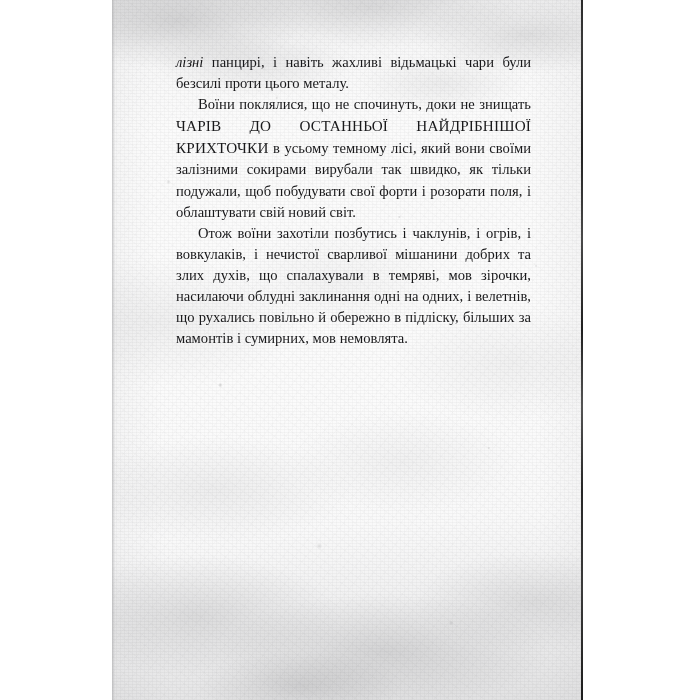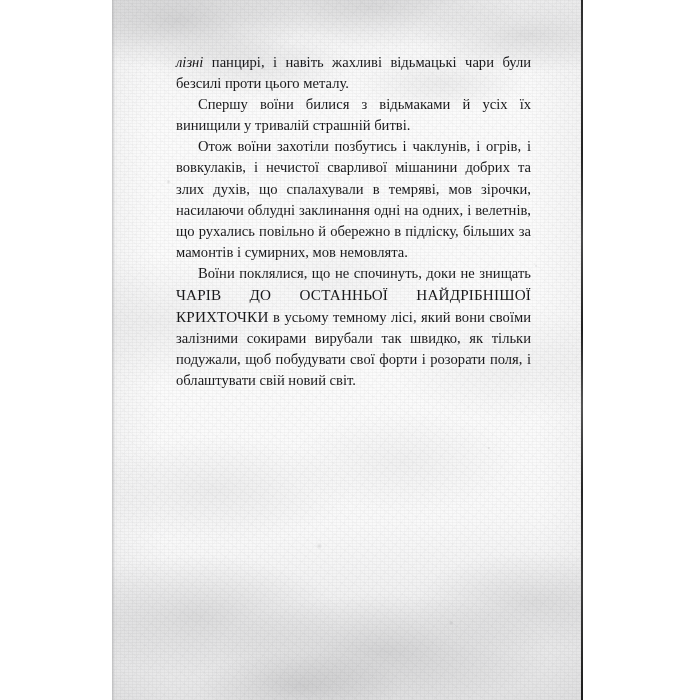--- a/index.html
+++ b/index.html
@@ -177,29 +177,26 @@
     <div id="paper-blotches"></div>
     <div id="page-left-edge"></div>
     <div id="page-right-edge"></div>
 
     <div id="text-column">
 
       <p class="no-indent">
         <span class="ital">лізні</span><span> панцирі, і навіть жахливі відьмацькі чари були безсилі проти цього металу.</span>
       </p>
 
+
+
+
       <p>
-        <span>Спершу воїни билися з відьмаками й усіх їх винищили у тривалій страшній битві.</span>
+        <span>Воїни поклялися, що не спочинуть, доки не знищать </span><span class="caps-run">ЧАРІВ ДО ОСТАННЬОЇ НАЙДРІБНІШОЇ КРИХТОЧКИ</span><span> в усьому темному лісі, який вони своїми залізними сокирами вирубали так швидко, як тільки подужали, щоб побудувати свої форти і розорати поля, і облаштувати свій новий світ.</span>
       </p>
-
-
 
       <p>
         <span>Отож воїни захотіли позбутись і чаклунів, і огрів, і вовкулаків, і нечистої сварливої мішанини добрих та злих духів, що спалахували в темряві, мов зірочки, насилаючи облудні заклинання одні на одних, і велетнів, що рухались повільно й обережно в підліску, більших за мамонтів і сумирних, мов немовлята.</span>
       </p>
 
-      <p>
-        <span>Воїни поклялися, що не спочинуть, доки не знищать </span><span class="caps-run">ЧАРІВ ДО ОСТАННЬОЇ НАЙДРІБНІШОЇ КРИХТОЧКИ</span><span> в усьому темному лісі, який вони своїми залізними сокирами вирубали так швидко, як тільки подужали, щоб побудувати свої форти і розорати поля, і облаштувати свій новий світ.</span>
-      </p>
-
     </div>
   </div>
 </div>
 
 </body></html>

